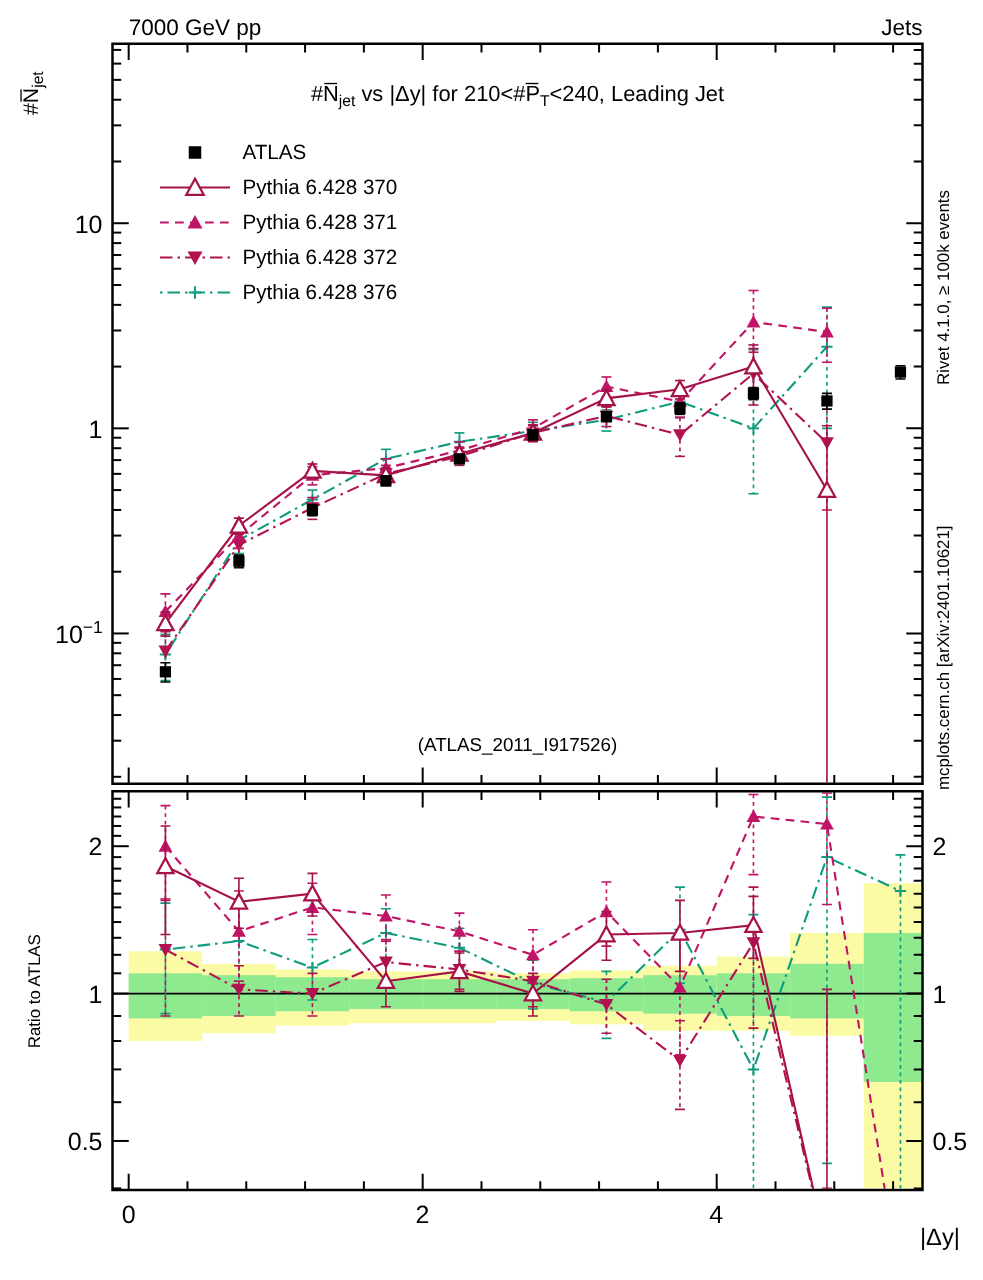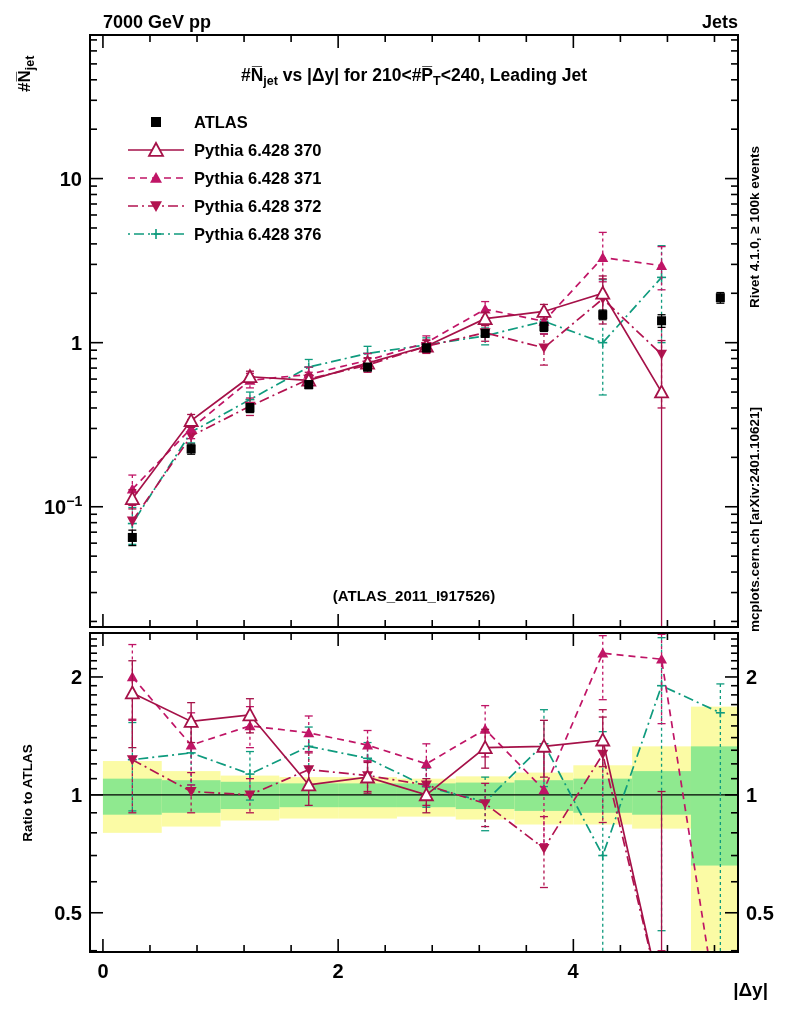--- a/index.html
+++ b/index.html
@@ -1,17 +1,17 @@
 <!DOCTYPE html>
 <html><head>
 <meta charset="utf-8">
 <style>
   html,body{margin:0;padding:0;background:#fff;}
   .page{width:786px;height:1024px;position:relative;background:#fff;
-        font-family:"Liberation Sans", sans-serif;font-weight:bold;}
+        font-family:"Liberation Sans", sans-serif;}
   svg text{font-family:"Liberation Sans", sans-serif;fill:#000;}
 </style>
 </head>
 <body>
 
 <div class="page">
 <svg id="plot" width="786" height="1024" viewBox="0 0 786 1024">
 
   <rect x="0" y="0" width="786" height="1024" fill="#ffffff"></rect>
 

